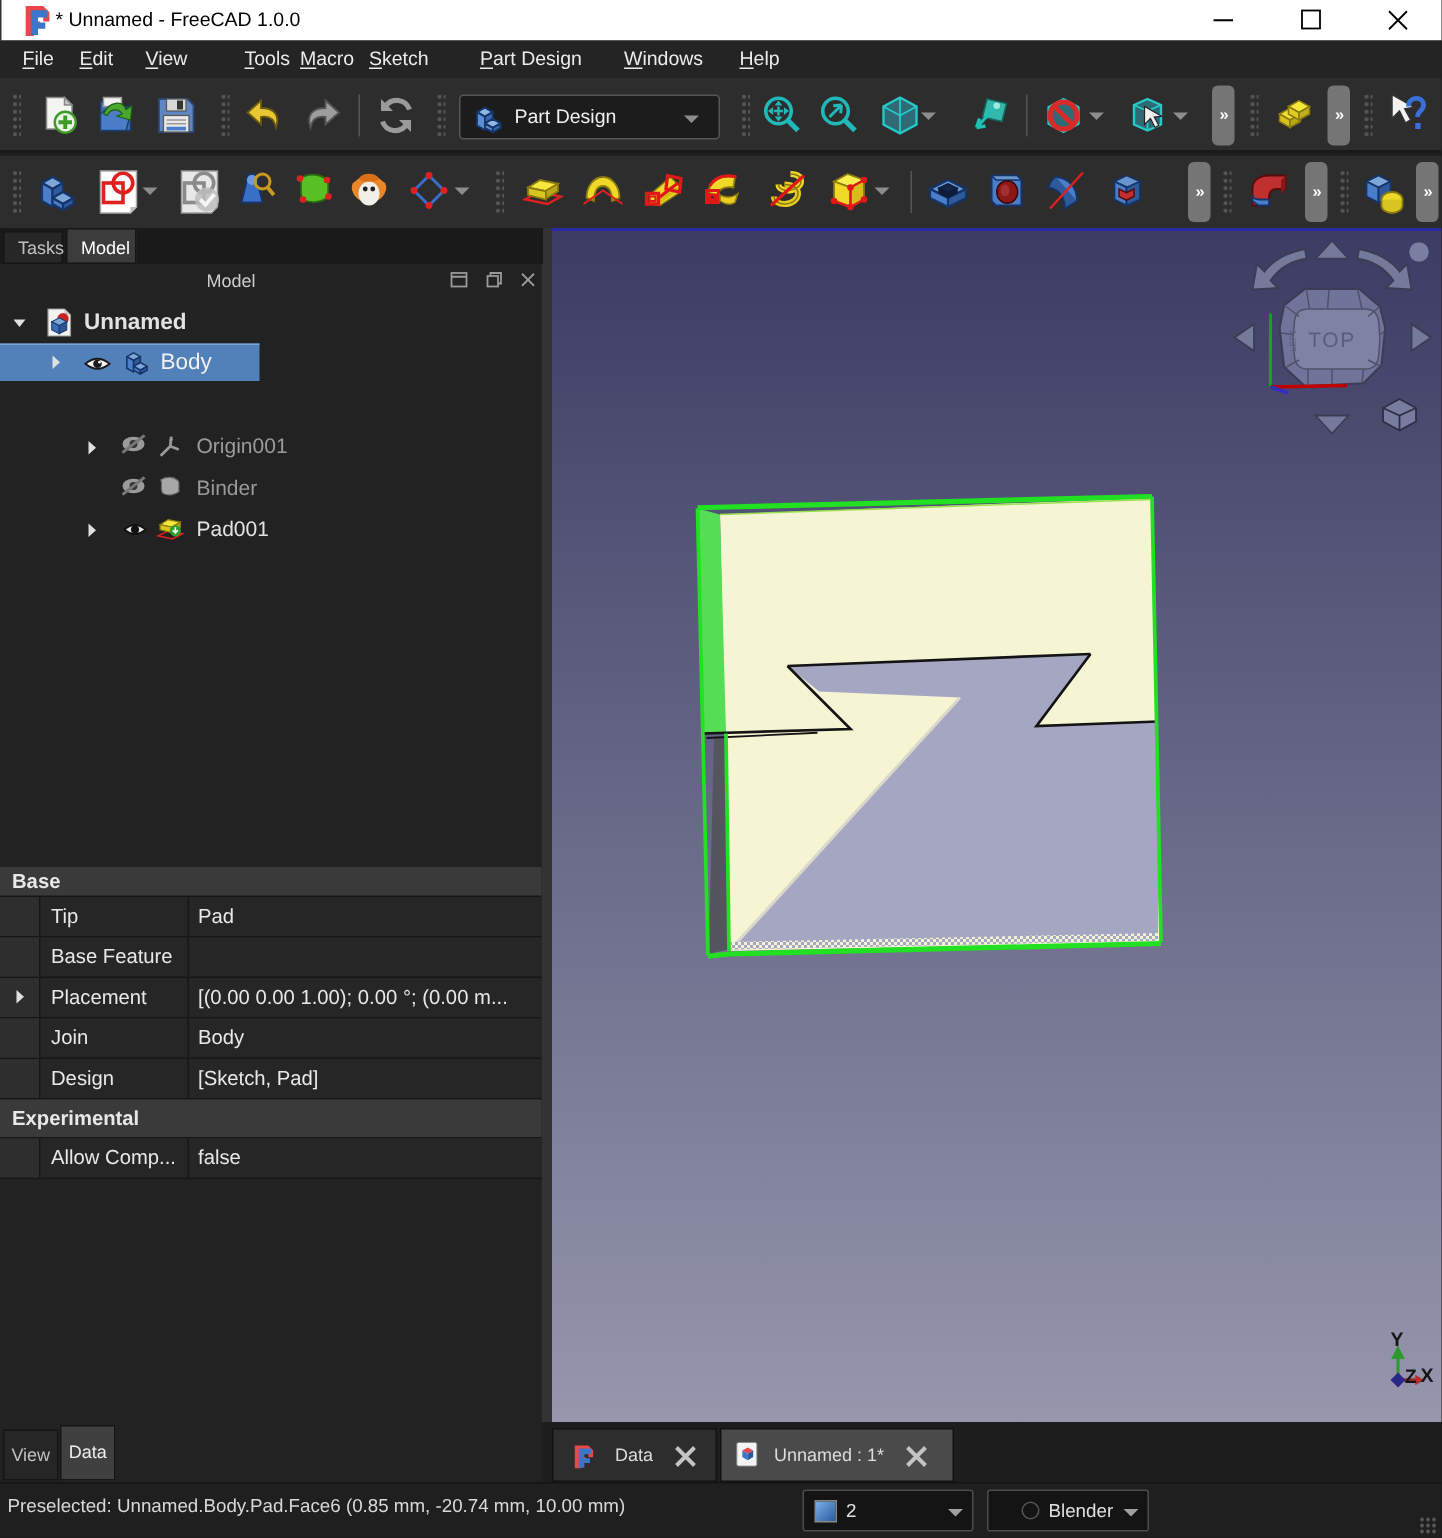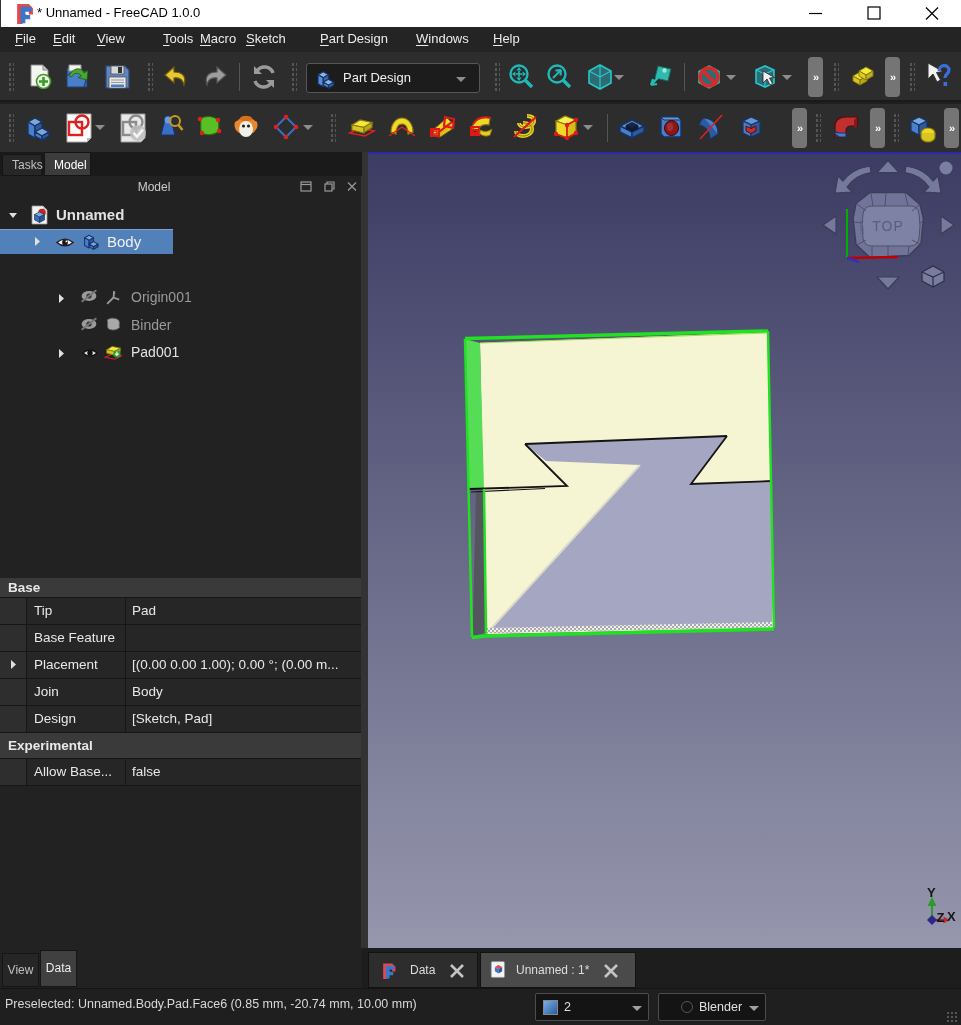--- a/index.html
+++ b/index.html
@@ -492,21 +492,21 @@
       <div class="prow" style="top:128px">
           <div class="pgutter"></div>
           <div class="pdiv"></div>
           <div class="pname">Design</div>
           <div class="pval">[Sketch, Pad]</div>
         </div>
       <div class="prow phead" style="top:155px;height:26px;padding-top:5px">Experimental</div>
       <div class="prow" style="top:181px">
           <div class="pgutter"></div>
           <div class="pdiv"></div>
-          <div class="pname">Allow Base...</div>
+          <div class="pname">Allow Comp...</div>
           <div class="pval">false</div>
         </div>
     </div>
     <div class="abs" style="left:2px;top:801px;width:37px;height:34px;background:#262626;border:1px solid #151515;color:#c0c0c0;font-size:12px;text-align:center;line-height:32px">View</div>
     <div class="abs" style="left:40px;top:798px;width:37px;height:37px;background:#404040;border:1px solid #151515;color:#eeeeee;font-size:12px;text-align:center;line-height:35px">Data</div>
   </div>
   <div id="viewport" class="abs">
   <svg width="593" height="794" viewBox="368 154 593 794">
     <defs>
       <pattern id="dith" width="4" height="4" patternUnits="userSpaceOnUse">

